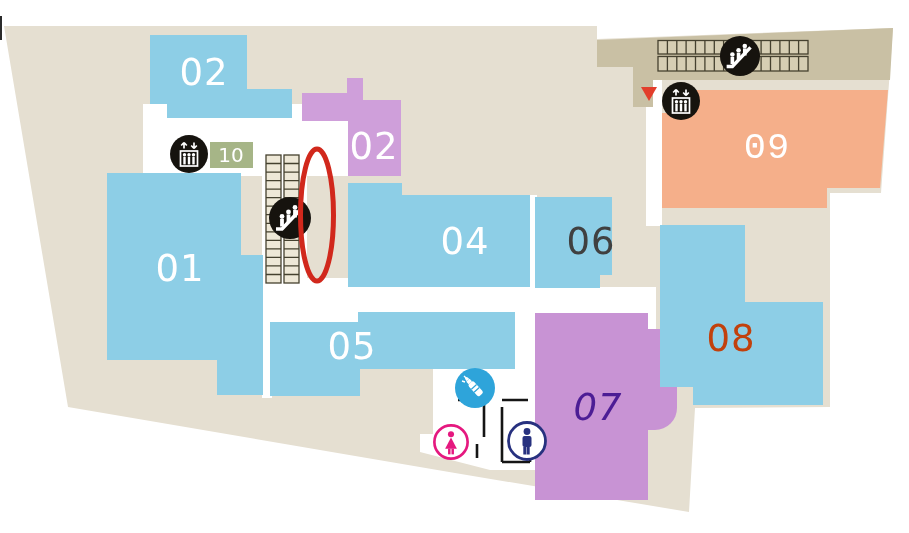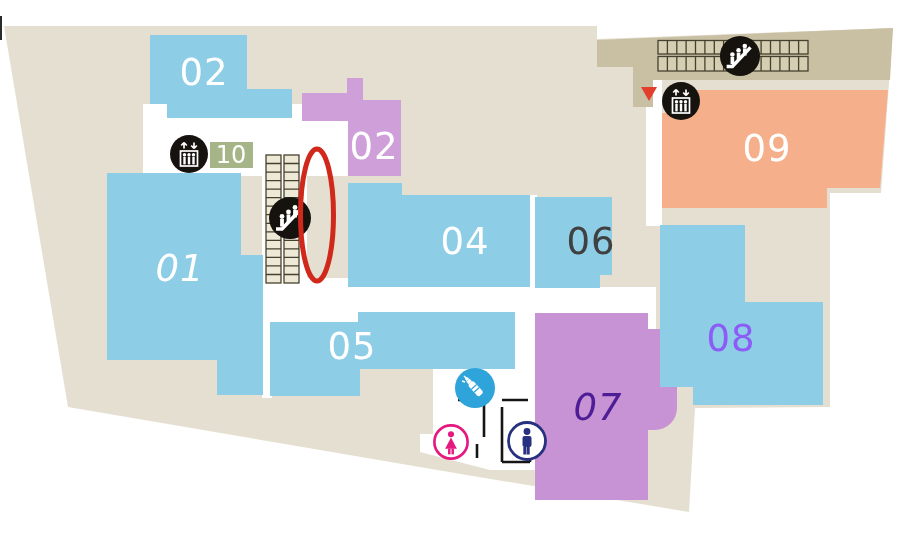--- a/index.html
+++ b/index.html
@@ -2,21 +2,21 @@
 <html><head>
 <meta charset="utf-8">
 <style>
   html,body{margin:0;padding:0;background:#ffffff;}
   #stage{position:relative;width:909px;height:533px;background:#fff;overflow:hidden;
          font-family:"DejaVu Sans","Liberation Sans",sans-serif;}
   .layer{position:absolute;left:0;top:0;}
   .part{position:absolute;}
   .rlabel{position:absolute;transform:translate(-50%,-50%);font-size:37px;letter-spacing:1px;
           color:#fff;white-space:nowrap;user-select:none;}
-  .rlabel.small{font-size:24px;letter-spacing:0;}
+  .rlabel.small{font-size:20px;letter-spacing:0;}
   .icon{position:absolute;}
   .icon svg{display:block;}
 </style>
 </head>
 <body>
 
 <div id="stage">
 
   <svg class="layer" width="909" height="533">
 
@@ -67,29 +67,29 @@
   <div class="part" style="left: 358px; top: 312px; width: 157px; height: 57px; background-color: rgb(141, 206, 230);"></div>
   <div class="part" style="left: 535px; top: 197px; width: 77px; height: 78px; background-color: rgb(141, 206, 230);"></div>
   <div class="part" style="left: 535px; top: 275px; width: 65px; height: 13px; background-color: rgb(141, 206, 230);"></div>
   <div class="part" style="left: 535px; top: 313px; width: 113px; height: 187px; background-color: rgb(200, 147, 212);"></div>
   <div class="part" style="left: 535px; top: 329px; width: 142px; height: 101px; border-radius: 0px 0px 22px; background-color: rgb(200, 147, 212);"></div>
   <div class="part" style="left: 660px; top: 225px; width: 85px; height: 162px; background-color: rgb(141, 206, 230);"></div>
   <div class="part" style="left: 693px; top: 302px; width: 130px; height: 103px; background-color: rgb(141, 206, 230);"></div>
   <div class="part" style="left: 662px; top: 90px; width: 226px; height: 118px; clip-path: polygon(8% 0%, 100% 0%, 96.5% 83%, 73% 83%, 73% 100%, 0% 100%, 0% 19.5%, 8% 19.5%); background-color: rgb(245, 175, 138);"></div>
   <div class="part" style="left: 210px; top: 142px; width: 43px; height: 26px; background-color: rgb(166, 181, 135);"></div>
 
-  <div class="rlabel" style="left: 180px; top: 268px; color: rgb(255, 255, 255); font-style: italic;">01</div>
+  <div class="rlabel" style="left: 180px; top: 268px; color: rgb(255, 255, 255);">01</div>
   <div class="rlabel" style="left: 204px; top: 72px; color: rgb(255, 255, 255);">02</div>
   <div class="rlabel" style="left: 374px; top: 146px; color: rgb(255, 255, 255);">02</div>
   <div class="rlabel" style="left: 437px; top: 241px; color: rgb(255, 255, 255); margin-left: 28px;">04</div>
   <div class="rlabel" style="left: 352px; top: 346px; color: rgb(255, 255, 255);">05</div>
   <div class="rlabel" style="left: 575px; top: 241px; color: #404040; margin-left: 16px;">06</div>
   <div class="rlabel" style="left: 598px; top: 407px; color: #4c1d95; font-style: italic;">07</div>
-  <div class="rlabel" style="left: 731px; top: 338px; color: #8b5cf6;">08</div>
-  <div class="rlabel" style="left: 767px; top: 148px; color: rgb(255, 255, 255);">09</div>
+  <div class="rlabel" style="left: 731px; top: 338px; color: #c2410c;">08</div>
+  <div class="rlabel" style="left: 767px; top: 148px; color: rgb(255, 255, 255); font-family: Liberation Mono, monospace;">09</div>
   <div class="rlabel small" style="left: 231px; top: 155px; color: rgb(255, 255, 255);">10</div>
 
   <svg class="layer" width="909" height="533" style="pointer-events:none;">
     <path fill="none" stroke-width="2.6" d="M458,400 H484 M484,400 V437 M477,444 V458 M502,400 H528 M502,407 V462 M502,462 H530 M530,449 V462" stroke="#151515"></path>
   </svg>
 
   <div class="icon" style="left:169px;top:134px;">
     <svg width="40" height="40" viewBox="0 0 40 40">
       <circle cx="20" cy="20" r="19" fill="#16130e"></circle>
       <g stroke-width="1.7" fill="none" stroke="#ffffff">

